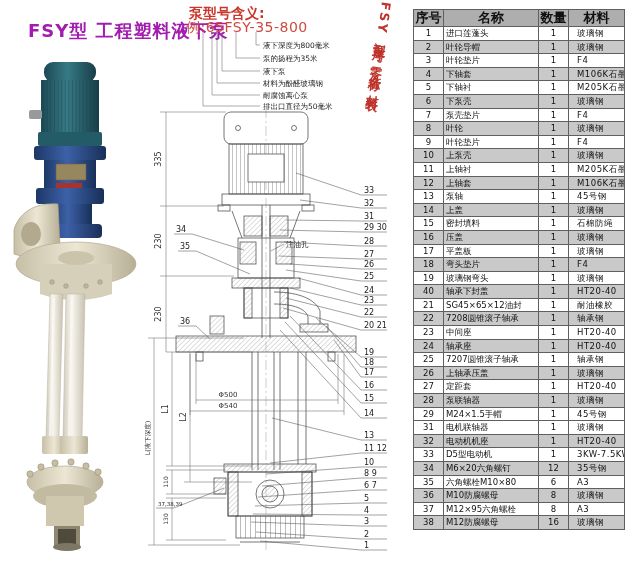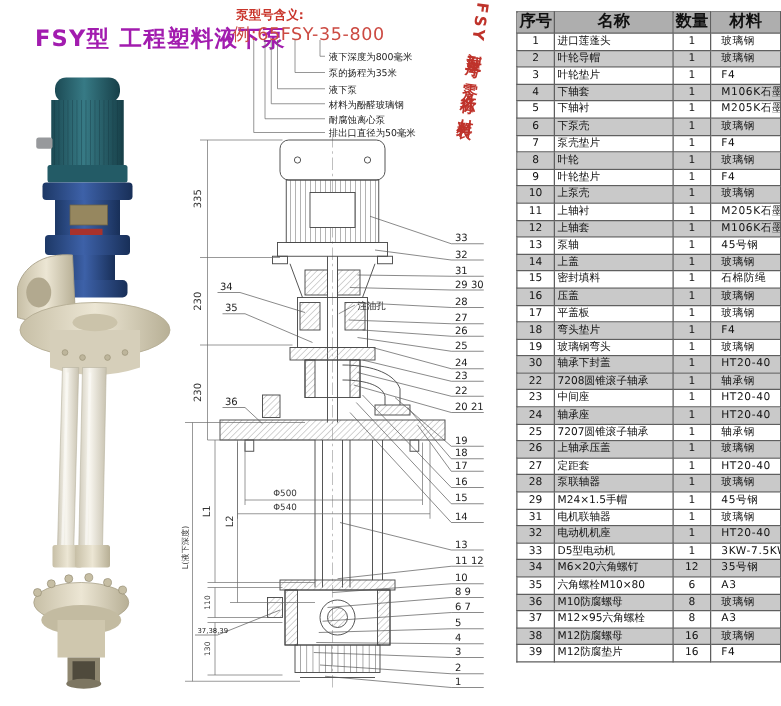--- a/index.html
+++ b/index.html
@@ -1,20 +1,20 @@
 <!DOCTYPE html>
 <html><head>
 <meta charset="utf-8">
 <style>
   html,body{margin:0;padding:0}
   body{width:625px;height:565px;position:relative;background:#fff;overflow:hidden;
        font-family:"DejaVu Sans",sans-serif;color:#111}
   svg text{font-family:"DejaVu Sans",sans-serif}
   .title{position:absolute;left:28px;top:19px;font-size:18px;font-weight:bold;color:#a21caf;letter-spacing:1px;white-space:nowrap}
-  .legend-heading{position:absolute;left:189px;top:5px;font-size:10px;font-weight:bold;color:#c9362c;white-space:nowrap}
+  .legend-heading{position:absolute;left:189px;top:5px;font-size:14px;font-weight:bold;color:#c9362c;white-space:nowrap}
   .legend-example{position:absolute;left:186px;top:19px;font-size:14px;color:#cc4a42;letter-spacing:.5px;white-space:nowrap}
   .caption{position:absolute;left:379px;top:3px;height:225px;writing-mode:vertical-rl;
            transform:rotate(8deg);transform-origin:top right;
            font-size:12.5px;font-weight:bold;color:#bf332b;letter-spacing:2px;line-height:15px}
   .tablewrap{position:absolute;left:413px;top:9px}
   table{border-collapse:collapse;table-layout:fixed;width:211px;font-size:8.5px}
   th,td{border:1px solid #5f5f5f;padding:0;height:12.6px;line-height:12.6px;overflow:hidden;white-space:nowrap}
   th{background:#aeaeae;font-size:13px;height:16px;font-weight:bold}
   tr.even td{background:#c9c9c9}
   td.c{text-align:center}
@@ -466,24 +466,30 @@
           <td class="c">1</td>
           <td class="mat">F4</td>
         </tr>
         <tr class="">
           <td class="c">19</td>
           <td class="name">玻璃钢弯头</td>
           <td class="c">1</td>
           <td class="mat">玻璃钢</td>
         </tr>
         <tr class="even">
-          <td class="c">30</td>
+          <td class="c">40</td>
           <td class="name">轴承下封盖</td>
           <td class="c">1</td>
           <td class="mat">HT20-40</td>
+        </tr>
+        <tr class="">
+          <td class="c">21</td>
+          <td class="name">SG45×65×12油封</td>
+          <td class="c">1</td>
+          <td class="mat">耐油橡胶</td>
         </tr>
         <tr class="even">
           <td class="c">22</td>
           <td class="name">7208圆锥滚子轴承</td>
           <td class="c">1</td>
           <td class="mat">轴承钢</td>
         </tr>
         <tr class="">
           <td class="c">23</td>
           <td class="name">中间座</td>
@@ -567,21 +573,15 @@
           <td class="name">M12×95六角螺栓</td>
           <td class="c">8</td>
           <td class="mat">A3</td>
         </tr>
         <tr class="even">
           <td class="c">38</td>
           <td class="name">M12防腐螺母</td>
           <td class="c">16</td>
           <td class="mat">玻璃钢</td>
         </tr>
-        <tr class="">
-          <td class="c">39</td>
-          <td class="name">M12防腐垫片</td>
-          <td class="c">16</td>
-          <td class="mat">F4</td>
-        </tr>
       </tbody>
   </table>
 </div>
 
 </body></html>

